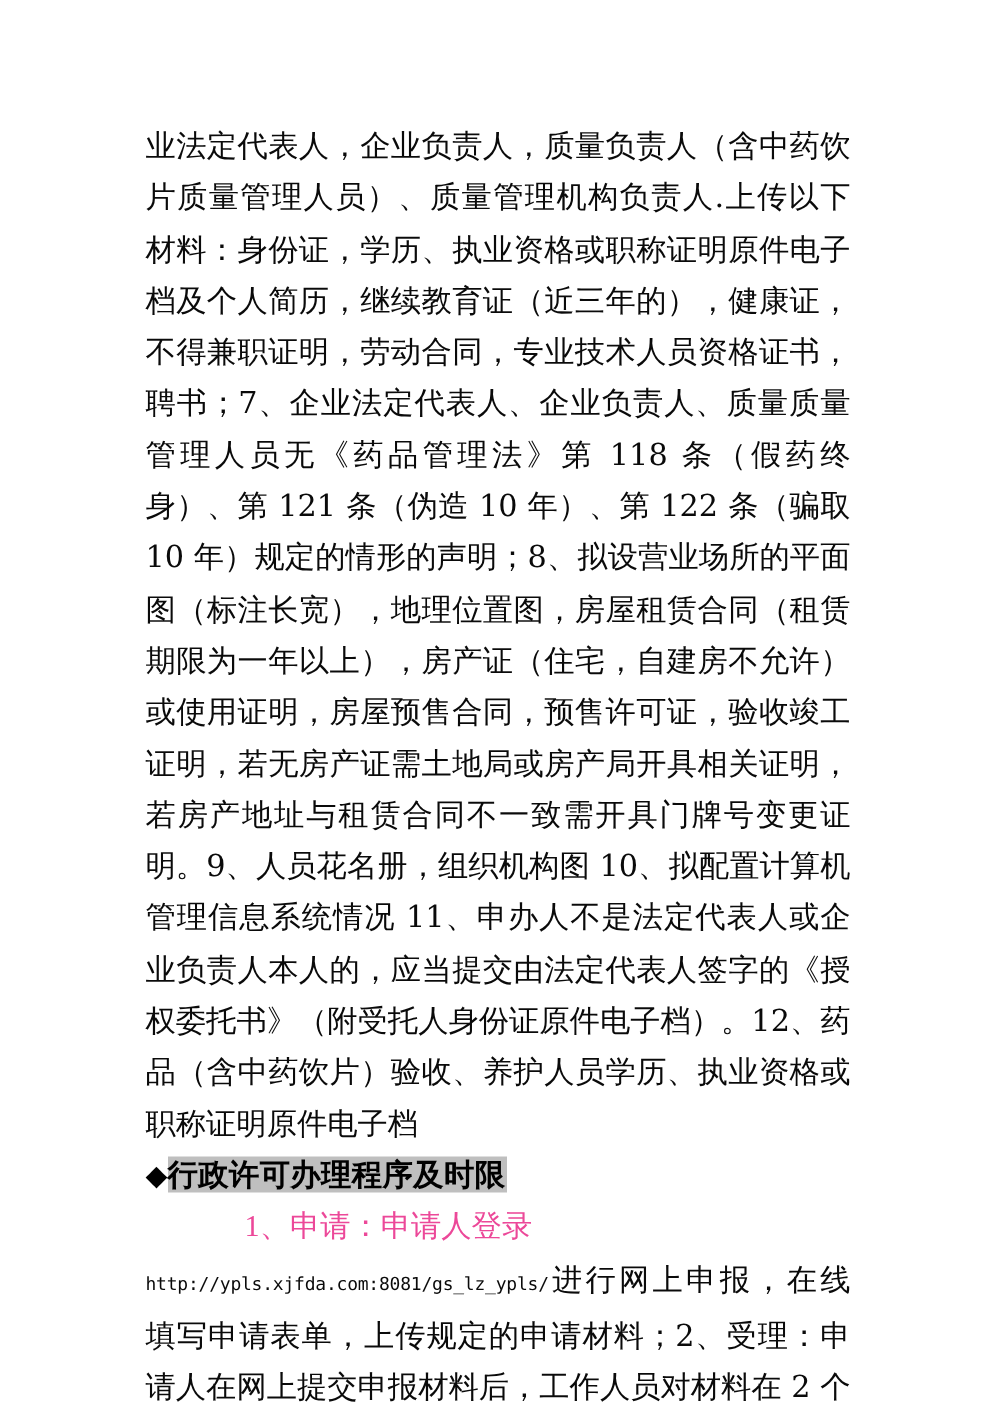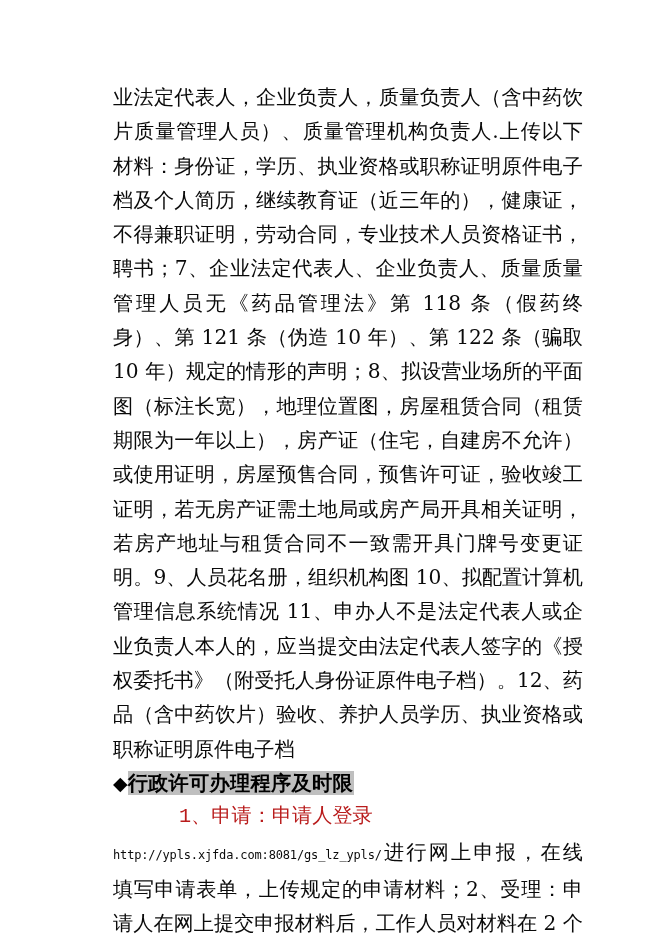--- a/index.html
+++ b/index.html
@@ -12,21 +12,21 @@
     height: 936px;
     position: relative;
     overflow: hidden;
     font-family: "DejaVu Serif", "Liberation Serif", serif;
     color: #000000;
     -webkit-font-smoothing: antialiased;
   }
 
   .page {
     position: absolute;
-    left: 16px;
+    left: 0;
     top: 0;
     width: 568px;
     height: 936px;
     background: #ffffff;
   }
 
   .content {
     position: absolute;
     left: 97px;
     top: 80px;
@@ -71,22 +71,22 @@
     letter-spacing: 0.3px;
   }
 
   
   .indent-line {
     margin: 0;
     font-size: 20.2px;
     line-height: 34.3px;
     text-indent: 66px;
     white-space: nowrap;
-    font-family: Liberation Mono, monospace;
-    color: #b91c1c;
+    font-family: Liberation Serif, serif;
+    color: #ec4899;
   }
 
   
   .mono {
     font-family: "DejaVu Sans Mono", "Liberation Mono", monospace;
     font-size: 12px;
     letter-spacing: -0.15px;
   }
 </style>
 </head>

